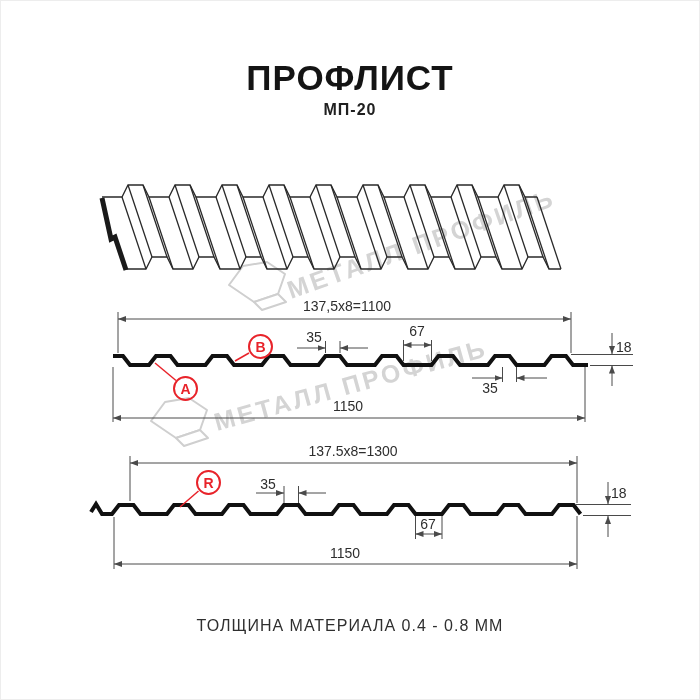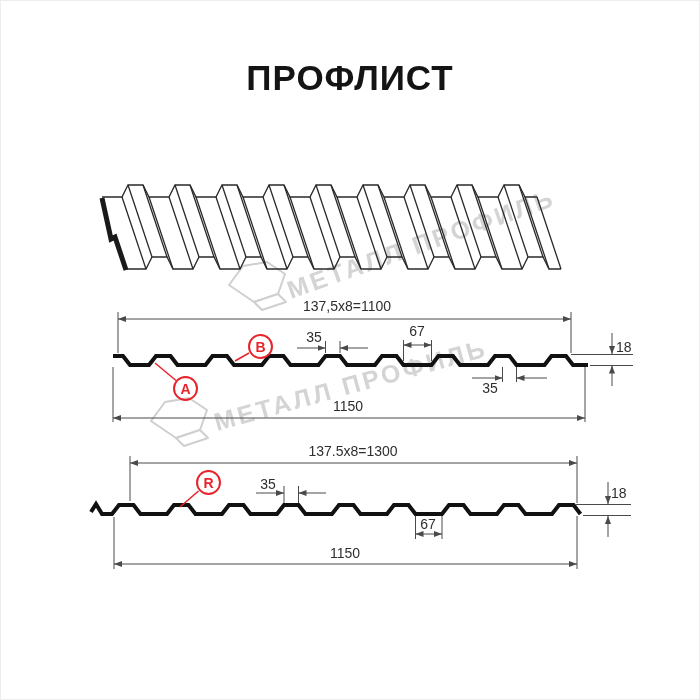--- a/index.html
+++ b/index.html
@@ -30,20 +30,21 @@
     color:#e8232a;font-size:14px;font-weight:700;display:flex;align-items:center;justify-content:center;
     background:transparent;box-sizing:border-box;
   }
 </style>
 </head>
 <body>
 
 <div class="canvas">
 
   <div class="page-title">ПРОФЛИСТ</div>
+  <div class="page-subtitle">МП-20</div>
 
   <svg class="draw" width="700" height="700" viewBox="0 0 700 700">
     <defs>
       <marker id="arr" viewBox="0 0 10 10" refX="10" refY="5" markerWidth="8" markerHeight="8" orient="auto-start-reverse">
         <path d="M0 1.2 L10 5 L0 8.8 Z" fill="#4a4a4a"></path>
       </marker>
     </defs>
 
     <g>
       <g transform="translate(226 260)">
@@ -131,13 +132,14 @@
   <div class="badge" style="left:172px;top:375px;">A</div>
   <div class="badge" style="left:247px;top:333px;">B</div>
 
   <span class="dim c" style="left:352px;top:443px;">137.5x8=1300</span>
   <span class="dim c" style="left:267px;top:476px;">35</span>
   <span class="dim" style="left:610px;top:485px;">18</span>
   <span class="dim c" style="left:427px;top:516px;">67</span>
   <span class="dim c" style="left:344px;top:545px;">1150</span>
   <div class="badge" style="left:195px;top:469px;">R</div>
 
+  <div class="footer-note">ТОЛЩИНА МАТЕРИАЛА 0.4 - 0.8 ММ</div>
 </div>
 
 </body></html>

